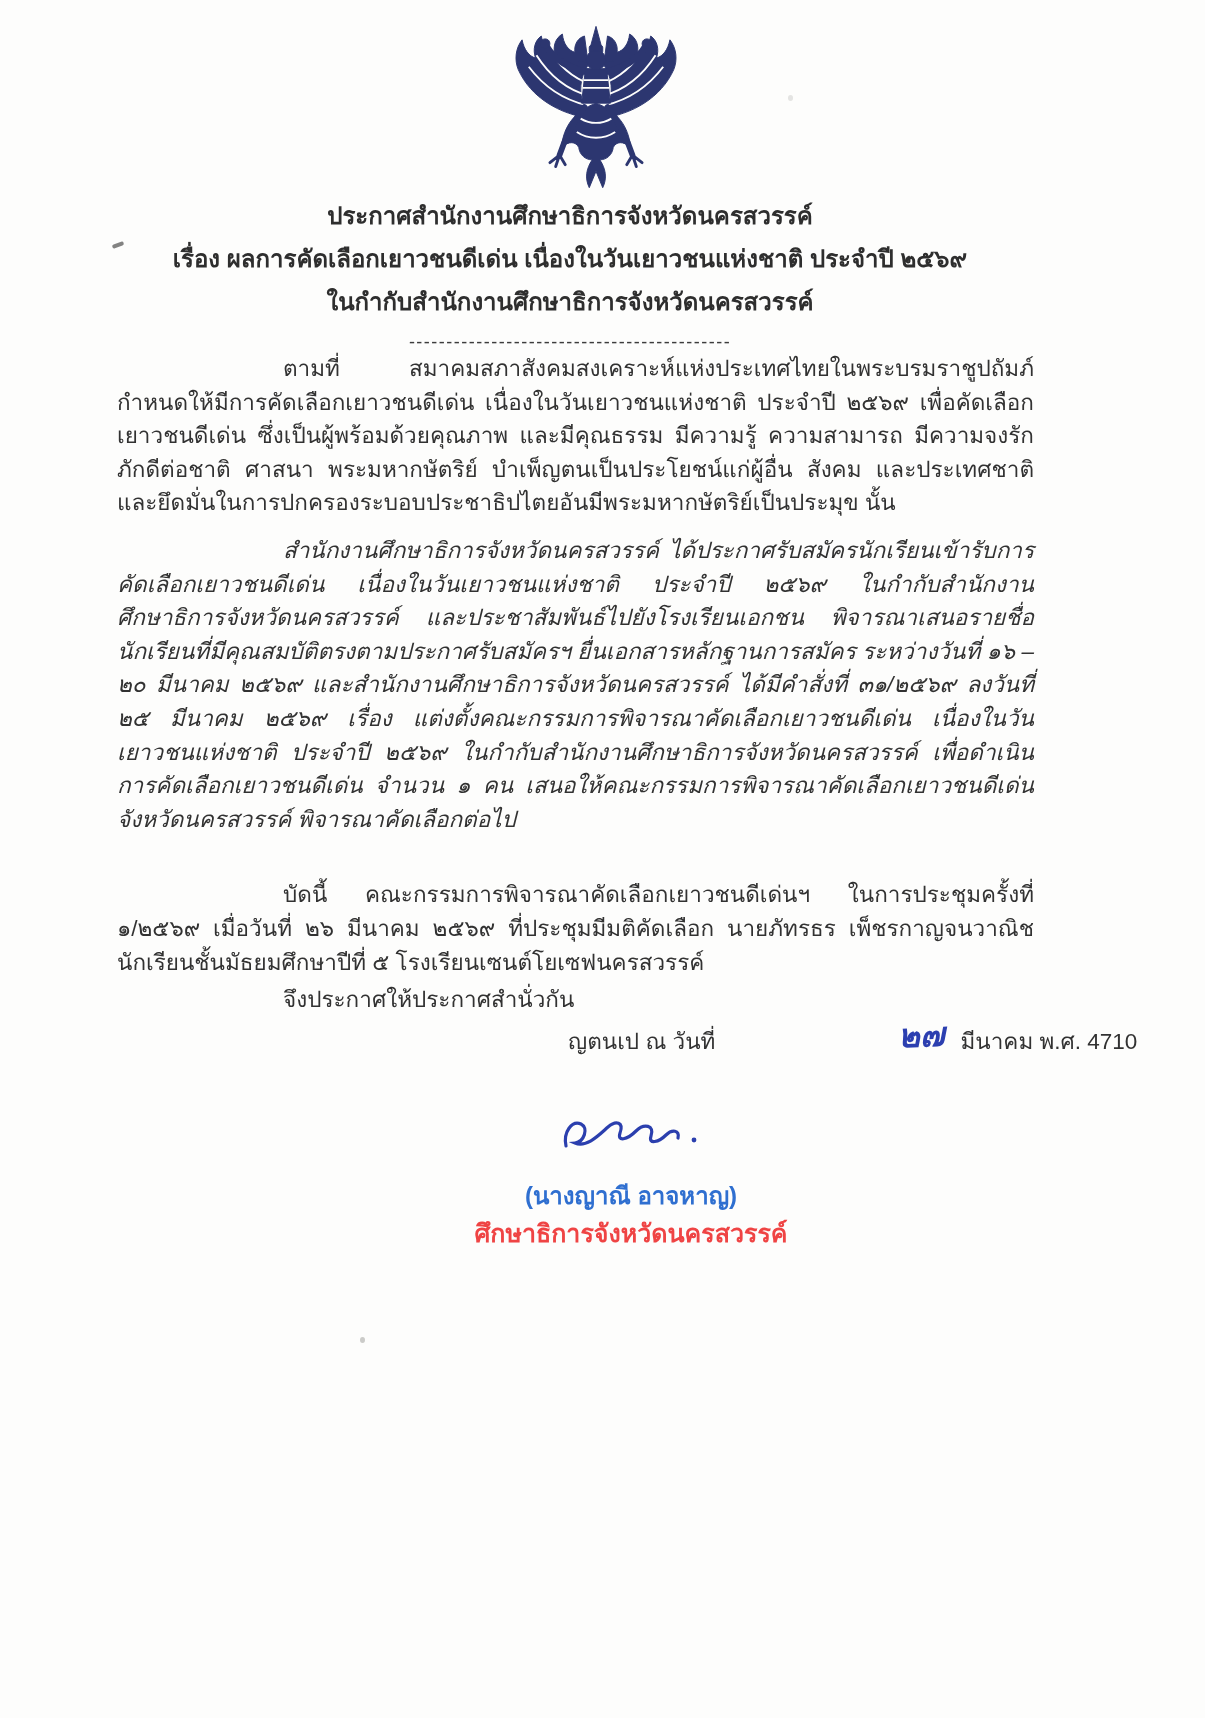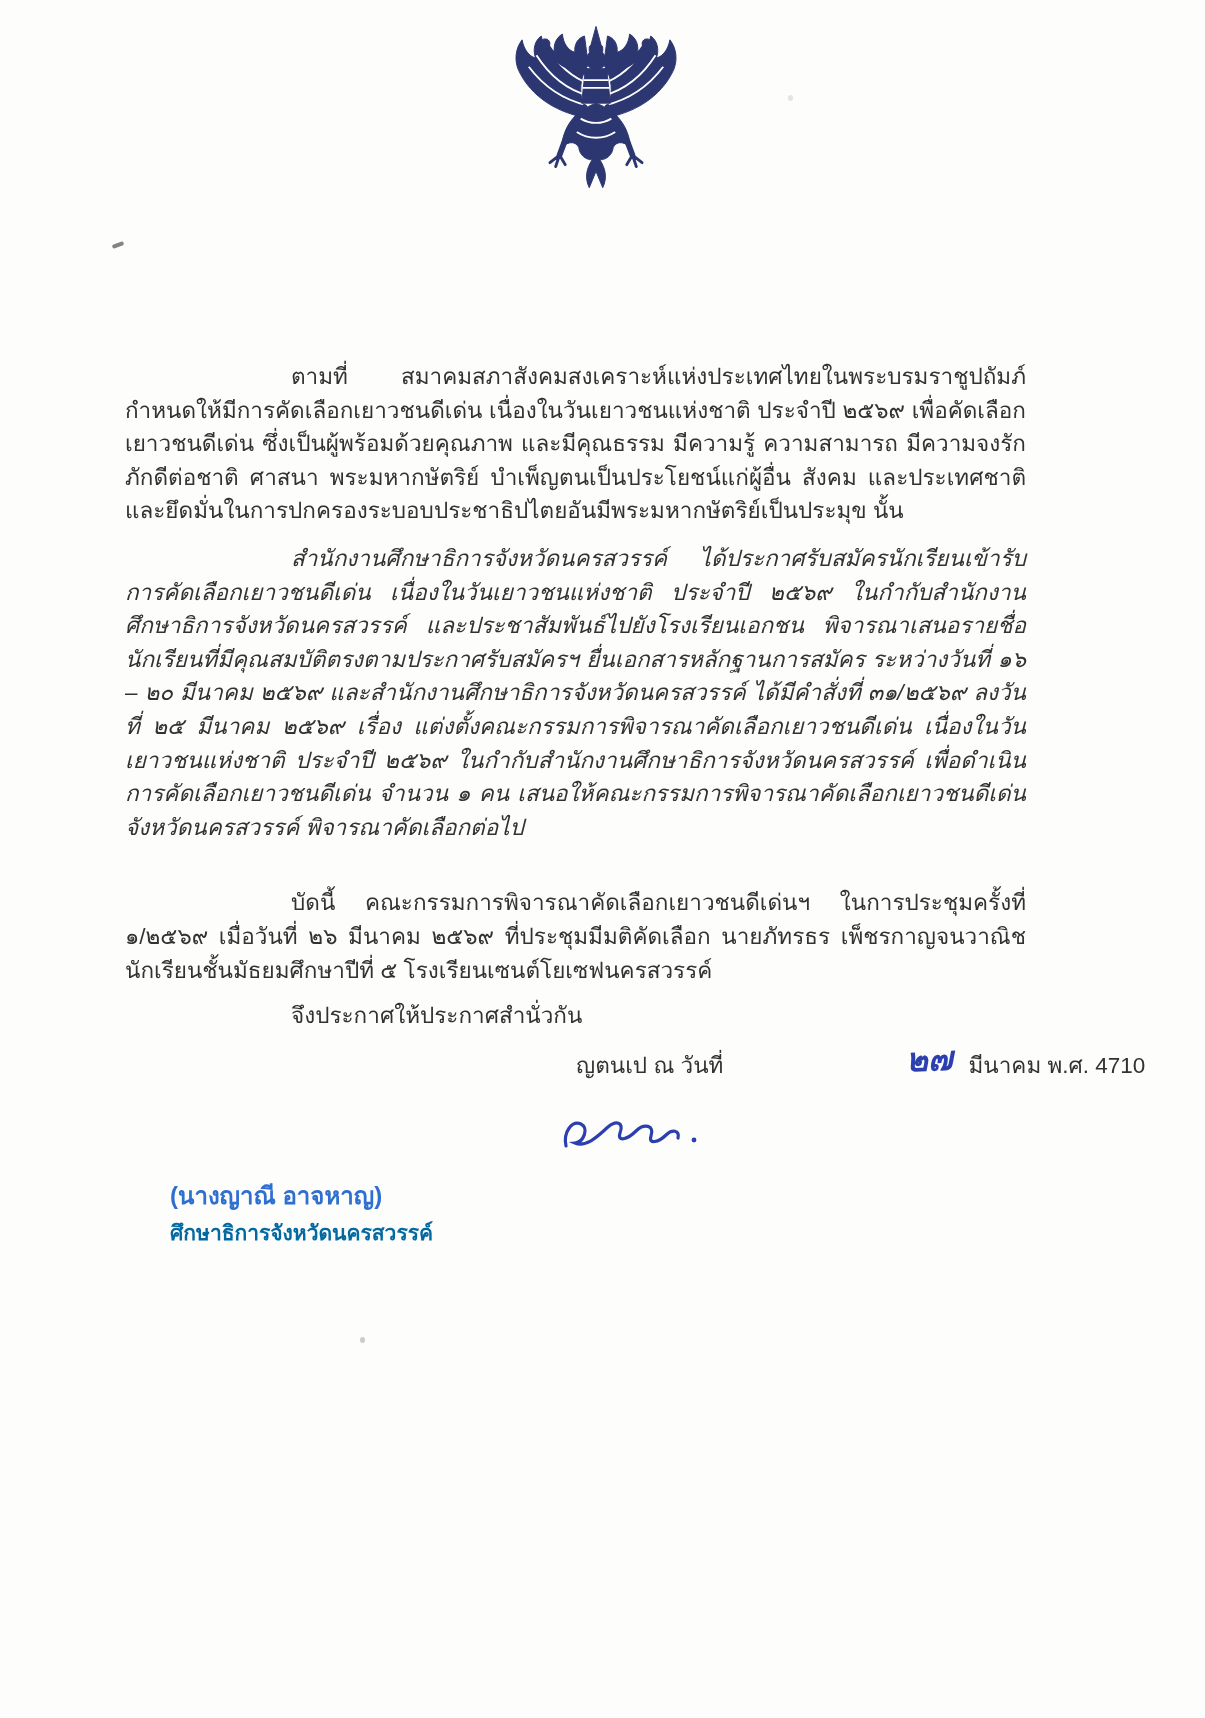--- a/index.html
+++ b/index.html
@@ -29,48 +29,49 @@
     font-weight:400;color:#3c3c3c;margin-top:4px;
   }
   
   .body-text{
     position:absolute;top:348px;left:113px;width:925px;
     font-size:22.5px;line-height:33.6px;
     text-align:justify;
     color:#323232;
     font-family:"Liberation Sans","DejaVu Sans",sans-serif;
   }
-  .body-text p{margin:12px;text-indent:166px;}
+  .body-text p{margin:4px;text-indent:166px;}
   .body-text p.p2{margin-top:14px;font-style:italic;}
   .body-text p.p3{margin-top:42px;}
   .closing{margin-top:42px;text-indent:150px;}
   .date-line{
     margin-top:20px;padding-left:285px;text-indent:0;
     white-space:nowrap;
   }
   .hand-day{
     display:inline-block;
     color:#2c3fb0;
     font-size:33px;font-weight:700;
     font-style:italic;
     transform:rotate(-3deg) translateY(2px);
     margin:0 10px;
     font-family:"DejaVu Sans",sans-serif;
   }
   
   .sig-block{
     position:absolute;top:1112px;left:170px;width:922px;
+    text-align:center;
     font-family:"Liberation Sans","DejaVu Sans",sans-serif;
   }
   .sig-ink{display:block;margin:0 auto 14px auto;}
   .sig-name{
     font-size:24px;font-weight:600;color:#2f6fd0;line-height:36px;
   }
   .sig-title{
-    font-size:21px;font-weight:600;color:#0369a1;line-height:38px;
+    font-size:25px;font-weight:600;color:#ef4444;line-height:38px;
   }
   
   .pen-mark{
     position:absolute;top:243px;left:112px;width:12px;height:4px;
     background:#5a5a5a;border-radius:2px;
     transform:rotate(-20deg);opacity:.75;
   }
   .speck{
     position:absolute;width:5px;height:6px;border-radius:50%;
     background:#9a9a96;opacity:.5;
@@ -112,20 +113,26 @@
         <path d="M84 96 C94 102 106 102 116 96 M80 110 C92 118 108 118 120 110" fill="none" stroke="#fdfdfc" stroke-width="2"></path>
 
         <path d="M88 84 C76 100 68 116 62 134" fill="none" stroke-width="6" stroke-linecap="round"></path>
         <path d="M112 84 C124 100 132 116 138 134" fill="none" stroke-width="6" stroke-linecap="round"></path>
         <path d="M62 134 L52 142 M62 134 L58 146 M62 134 L68 144" fill="none" stroke-width="3" stroke-linecap="round"></path>
         <path d="M138 134 L148 142 M138 134 L142 146 M138 134 L132 144" fill="none" stroke-width="3" stroke-linecap="round"></path>
       </g>
     </svg>
   </div>
 
+  <div class="title-block">
+    <div>ประกาศสำนักงานศึกษาธิการจังหวัดนครสวรรค์</div>
+    <div>เรื่อง ผลการคัดเลือกเยาวชนดีเด่น เนื่องในวันเยาวชนแห่งชาติ ประจำปี ๒๕๖๙</div>
+    <div>ในกำกับสำนักงานศึกษาธิการจังหวัดนครสวรรค์</div>
+    <div class="separator">-------------------------------------------</div>
+  </div>
 
   <div class="body-text">
     <p class="p1">ตามที่  สมาคมสภาสังคมสงเคราะห์แห่งประเทศไทยในพระบรมราชูปถัมภ์ กำหนดให้มีการคัดเลือกเยาวชนดีเด่น เนื่องในวันเยาวชนแห่งชาติ ประจำปี ๒๕๖๙ เพื่อคัดเลือกเยาวชนดีเด่น ซึ่งเป็นผู้พร้อมด้วยคุณภาพ และมีคุณธรรม มีความรู้ ความสามารถ มีความจงรักภักดีต่อชาติ ศาสนา พระมหากษัตริย์ บำเพ็ญตนเป็นประโยชน์แก่ผู้อื่น สังคม และประเทศชาติ และยึดมั่นในการปกครองระบอบประชาธิปไตยอันมีพระมหากษัตริย์เป็นประมุข นั้น</p>
     <p class="p2">สำนักงานศึกษาธิการจังหวัดนครสวรรค์  ได้ประกาศรับสมัครนักเรียนเข้ารับการคัดเลือกเยาวชนดีเด่น เนื่องในวันเยาวชนแห่งชาติ ประจำปี ๒๕๖๙ ในกำกับสำนักงานศึกษาธิการจังหวัดนครสวรรค์ และประชาสัมพันธ์ไปยังโรงเรียนเอกชน พิจารณาเสนอรายชื่อนักเรียนที่มีคุณสมบัติตรงตามประกาศรับสมัครฯ ยื่นเอกสารหลักฐานการสมัคร ระหว่างวันที่ ๑๖ – ๒๐ มีนาคม ๒๕๖๙ และสำนักงานศึกษาธิการจังหวัดนครสวรรค์ ได้มีคำสั่งที่ ๓๑/๒๕๖๙ ลงวันที่ ๒๕ มีนาคม ๒๕๖๙ เรื่อง แต่งตั้งคณะกรรมการพิจารณาคัดเลือกเยาวชนดีเด่น เนื่องในวันเยาวชนแห่งชาติ ประจำปี  ๒๕๖๙ ในกำกับสำนักงานศึกษาธิการจังหวัดนครสวรรค์ เพื่อดำเนินการคัดเลือกเยาวชนดีเด่น จำนวน ๑ คน เสนอให้คณะกรรมการพิจารณาคัดเลือกเยาวชนดีเด่นจังหวัดนครสวรรค์ พิจารณาคัดเลือกต่อไป</p>
     <p class="p3">บัดนี้ คณะกรรมการพิจารณาคัดเลือกเยาวชนดีเด่นฯ ในการประชุมครั้งที่ ๑/๒๕๖๙ เมื่อวันที่ ๒๖ มีนาคม ๒๕๖๙ ที่ประชุมมีมติคัดเลือก นายภัทรธร เพ็ชรกาญจนวาณิช นักเรียนชั้นมัธยมศึกษาปีที่ ๕ โรงเรียนเซนต์โยเซฟนครสวรรค์</p>
     <p class="closing">จึงประกาศให้ประกาศสำนั่วกัน</p>
     <p class="date-line">
       <span>ญตนเป ณ วันที่</span>
       <span class="hand-day">๒๗</span>
       <span>มีนาคม  พ.ศ. 4710</span>

